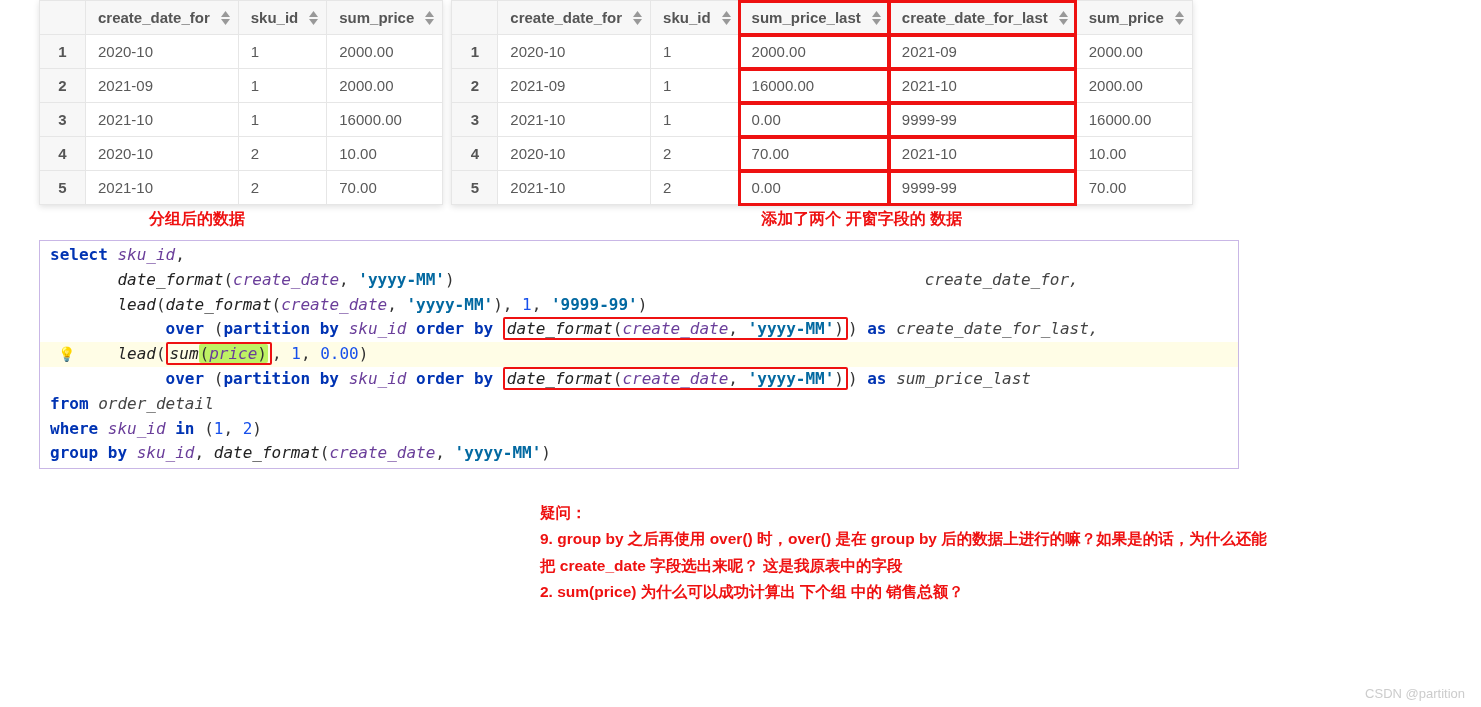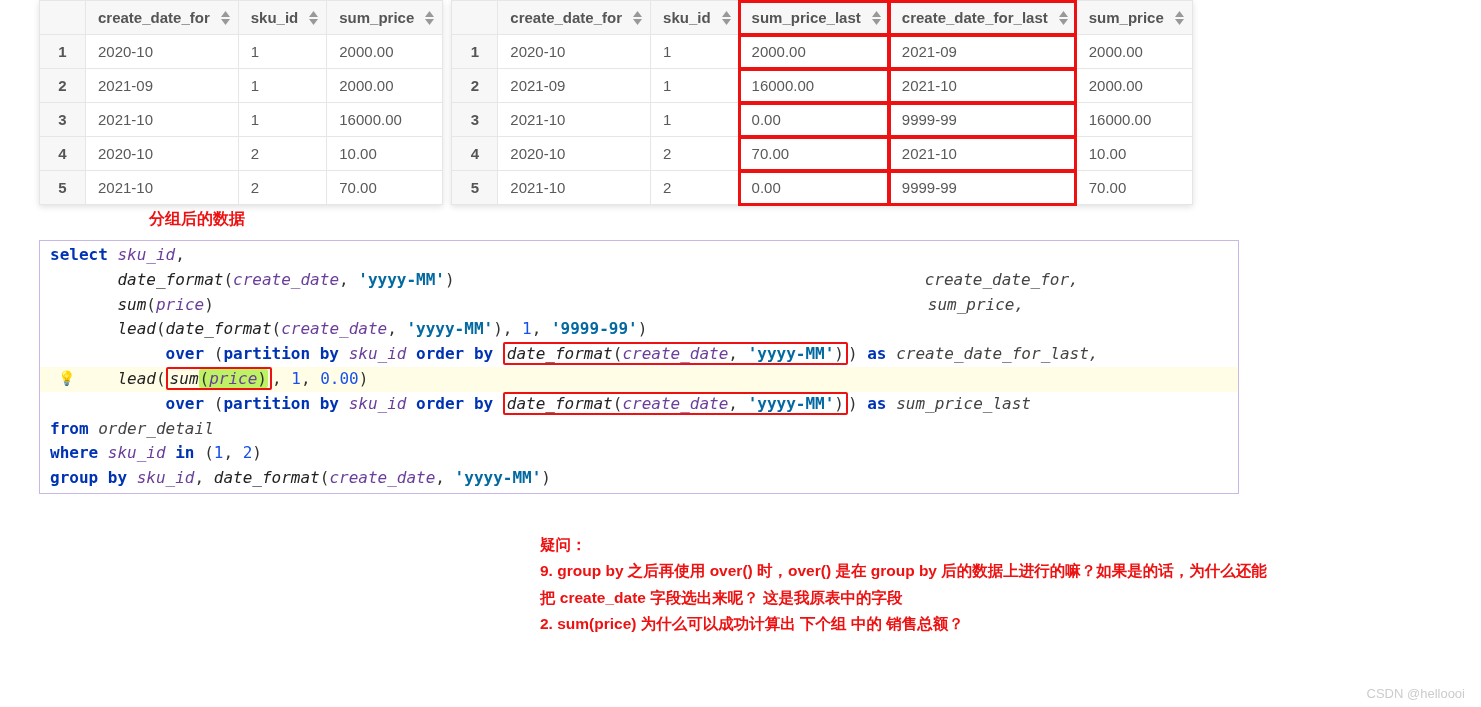--- a/index.html
+++ b/index.html
@@ -88,21 +88,21 @@
   .alias { font-style: italic; color: #444; }
   .red-box-inline {
     border: 2px solid #e11;
     border-radius: 2px;
     padding: 0 2px;
   }
   .sel-bg { background: #bef264; border-radius: 2px; padding: 0 1px; }
   .questions {
     position: absolute;
     left: 540px;
-    top: 532px;
+    top: 500px;
     width: 900px;
     color: #e11;
     font-weight: bold;
     font-size: 15.5px;
     line-height: 1.7;
   }
   .watermark {
     position: absolute;
     right: 16px;
     bottom: 6px;
@@ -272,38 +272,38 @@
                 <td class="rownum">5</td>
                 <td>2021-10</td>
                 <td>2</td>
                 <td class="box-red">0.00</td>
                 <td class="box-red">9999-99</td>
                 <td>70.00</td>
               </tr>
             </tbody>
       </table>
     </div>
+    <div class="caption caption-right">添加了两个 开窗字段的   数据</div>
   </div>
 </div>
 
 <div class="code-panel">
 <div class="code-line"><span class="kw">select </span><span class="ident">sku_id</span><span>,</span></div>
 <div class="code-line"><span>       </span><span class="fn">date_format</span><span>(</span><span class="ident">create_date</span><span>, </span><span class="str">'yyyy-MM'</span><span>)</span><span style="display:inline-block;width:470px"></span><span class="alias">create_date_for,</span></div>
-<div class="code-line"><span>       </span><span class="fn">sum</span><span>(</span><span class="ident">price</span><span>)</span><span style="display:inline-block;width:714px"></span><span class="alias">sum_price,</span></div>
 <div class="code-line"><span>       </span><span class="fn">lead</span><span>(</span><span class="fn">date_format</span><span>(</span><span class="ident">create_date</span><span>, </span><span class="str">'yyyy-MM'</span><span>)</span><span>, </span><span class="num">1</span><span>, </span><span class="str">'9999-99'</span><span>)</span></div>
 <div class="code-line"><span>            </span><span class="kw">over </span><span>(</span><span class="kw">partition by </span><span class="ident">sku_id </span><span class="kw">order by </span><span class="red-box-inline"><span class="fn">date_format</span><span>(</span><span class="ident">create_date</span><span>, </span><span class="str">'yyyy-MM'</span><span>)</span></span><span>) </span><span class="kw">as </span><span class="alias">create_date_for_last,</span></div>
 <div class="code-line highlight"><span class="bulb">💡</span><span>       </span><span class="fn">lead</span><span>(</span><span class="red-box-inline"><span class="fn">sum</span><span class="sel-bg"><span>(</span><span class="ident">price</span><span>)</span></span></span><span>, </span><span class="num">1</span><span>, </span><span class="num">0.00</span><span>)</span></div>
 <div class="code-line"><span>            </span><span class="kw">over </span><span>(</span><span class="kw">partition by </span><span class="ident">sku_id </span><span class="kw">order by </span><span class="red-box-inline"><span class="fn">date_format</span><span>(</span><span class="ident">create_date</span><span>, </span><span class="str">'yyyy-MM'</span><span>)</span></span><span>) </span><span class="kw">as </span><span class="alias">sum_price_last</span></div>
 <div class="code-line"><span class="kw">from </span><span class="alias">order_detail</span></div>
 <div class="code-line"><span class="kw">where </span><span class="ident">sku_id </span><span class="kw">in </span><span>(</span><span class="num">1</span><span>, </span><span class="num">2</span><span>)</span></div>
 <div class="code-line"><span class="kw">group by </span><span class="ident">sku_id</span><span>, </span><span class="fn">date_format</span><span>(</span><span class="ident">create_date</span><span>, </span><span class="str">'yyyy-MM'</span><span>)</span></div>
 </div>
 
 <div class="questions">
   <div>疑问：</div>
   <div>9. group by 之后再使用 over() 时，over() 是在 group by 后的数据上进行的嘛？如果是的话，为什么还能</div>
   <div>    把 create_date 字段选出来呢？   这是我原表中的字段</div>
   <div>2. sum(price) 为什么可以成功计算出 下个组 中的 销售总额？</div>
 </div>
 
-<div class="watermark">CSDN @helloooi</div>
+<div class="watermark">CSDN @partition</div>
 
 </div>
 
 </body></html>

